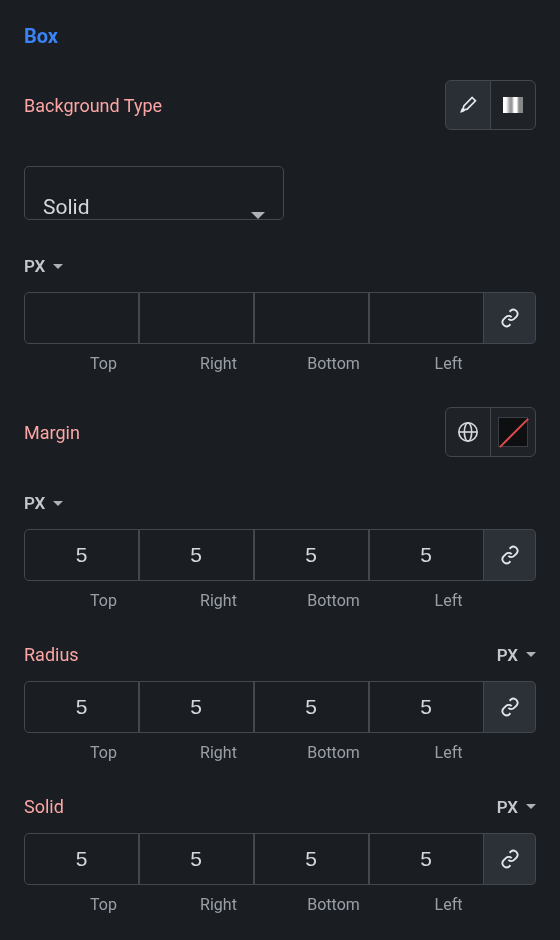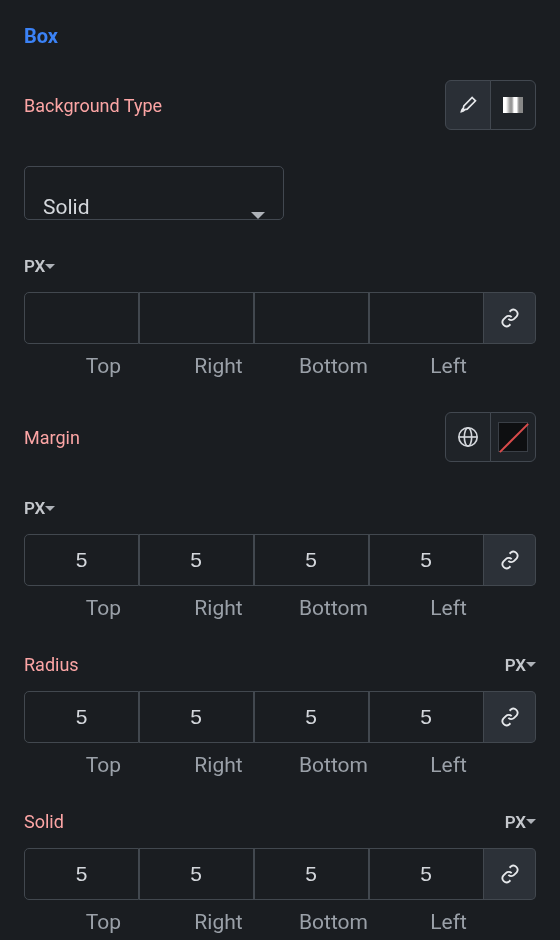--- a/index.html
+++ b/index.html
@@ -77,21 +77,21 @@
     .chevron-down {
       width: 0;
       height: 0;
       border-left: 7px solid transparent;
       border-right: 7px solid transparent;
       border-top: 7px solid #aeb2b8;
     }
     .unit-select {
       display: flex;
       align-items: center;
-      gap: 0;
+      gap: 8px;
       font-size: 17px;
       font-weight: 600;
       color: #c4c7cc;
       cursor: pointer;
     }
     .unit-chevron {
       width: 0;
       height: 0;
       border-left: 5px solid transparent;
       border-right: 5px solid transparent;
@@ -125,21 +125,21 @@
       color: #d4d7dc;
       outline: none;
       margin-left: -1px;
     }
     .dim-cell:first-child .dim-input {
       border-radius: 5px 0 0 5px;
       margin-left: 0;
     }
     .dim-label {
       margin-top: 10px;
-      font-size: 21px;
+      font-size: 16px;
       color: #9aa0a8;
       margin-left: 44px;
     }
     .link-cell {
       width: 52px;
       height: 52px;
       display: flex;
       align-items: center;
       justify-content: center;
       background: #2c3138;

